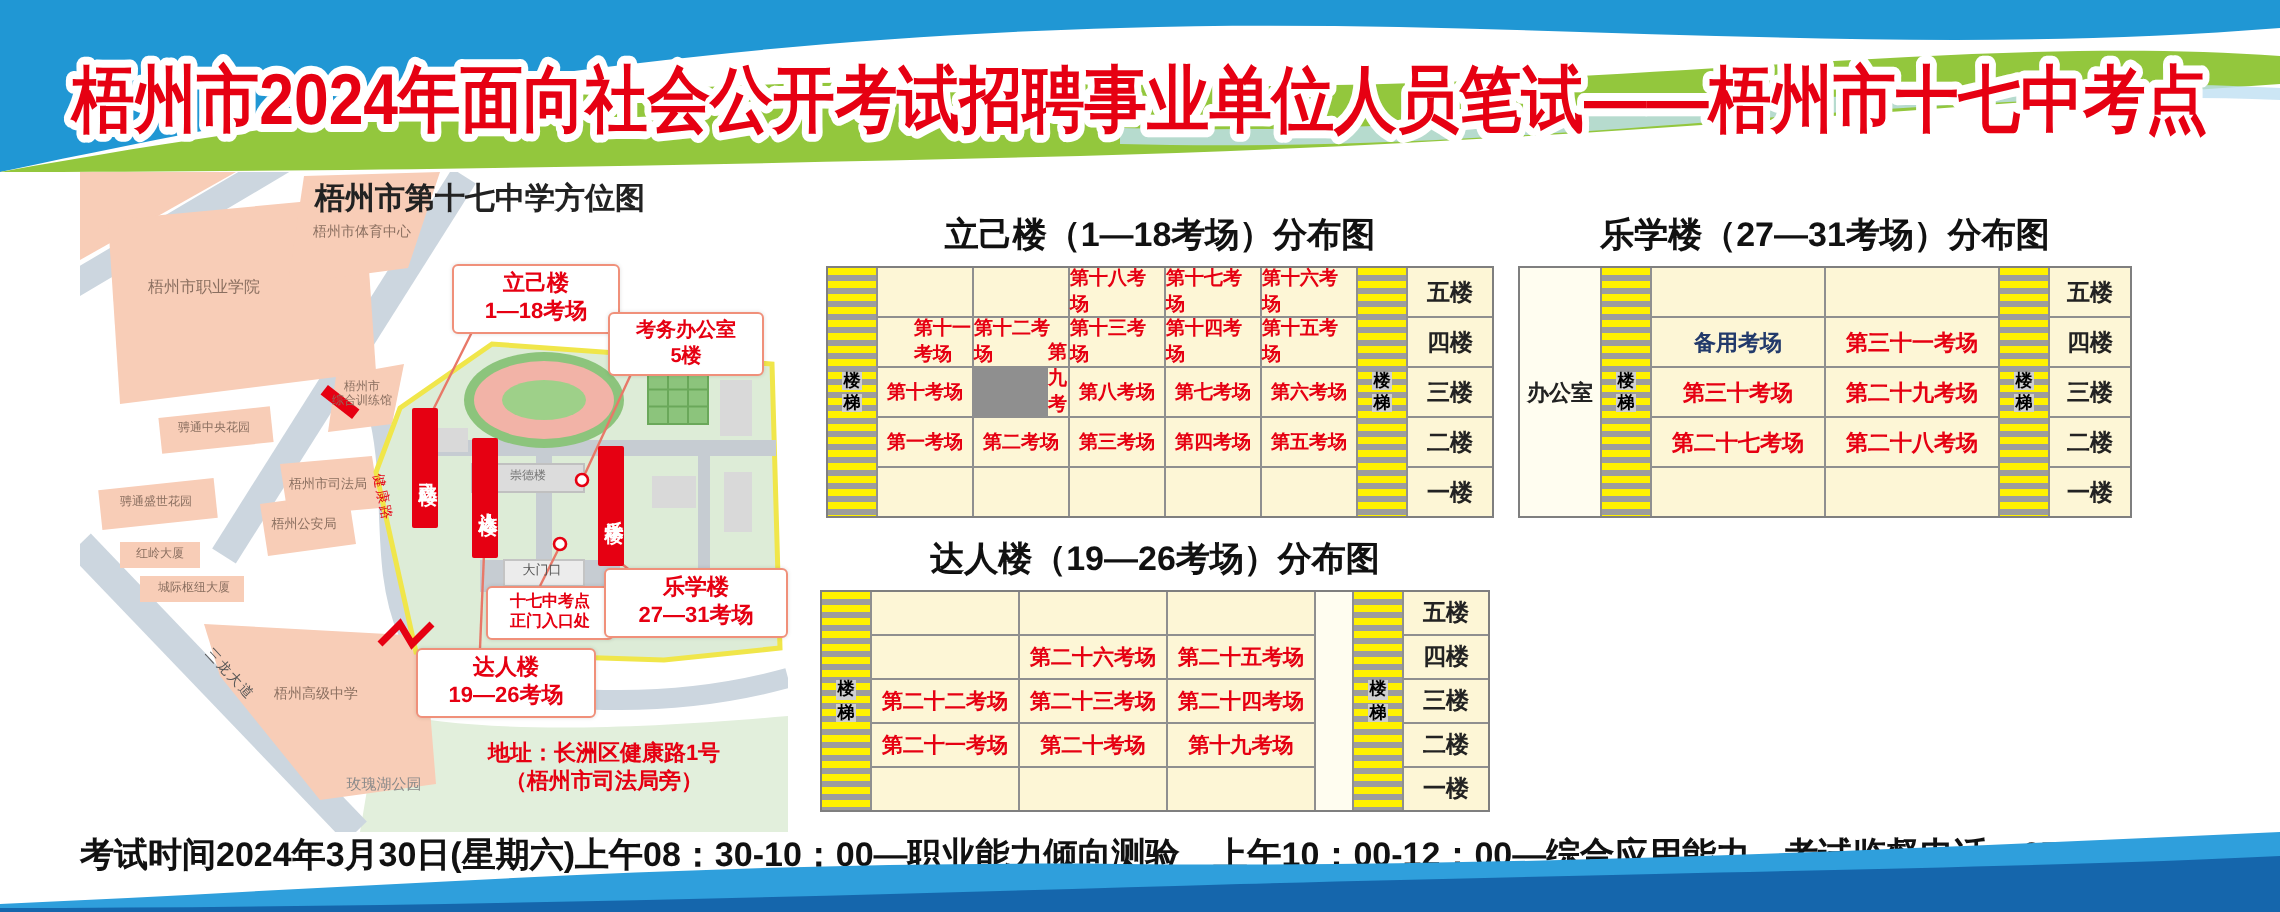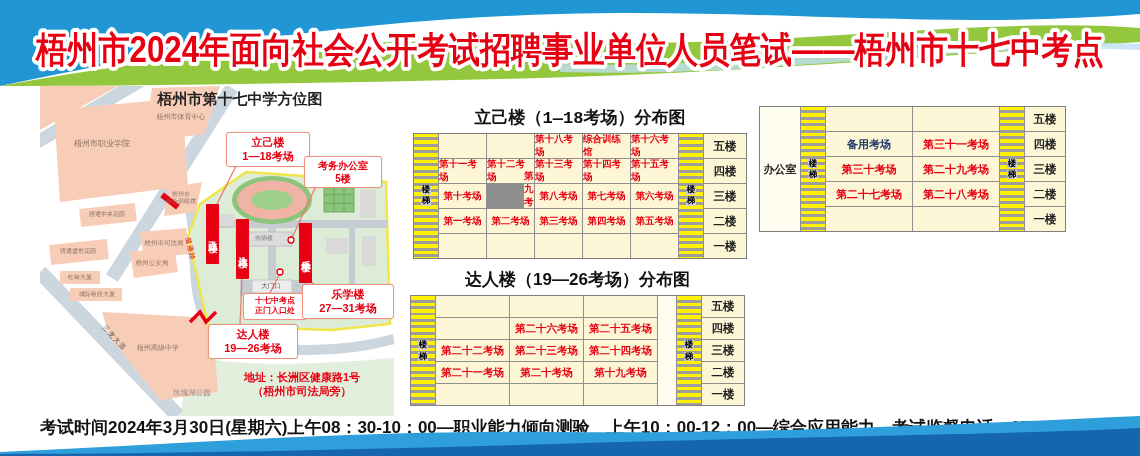--- a/index.html
+++ b/index.html
@@ -49,21 +49,21 @@
   .co-liji{left:186px;top:46px;width:76px;font-size:11px;}
   .co-kaowu{left:264px;top:70px;width:70px;font-size:10px;}
   .co-gate{left:203px;top:207px;width:56px;font-size:8px;}
   .co-lexue{left:262px;top:198px;width:84px;font-size:11px;}
   .co-daren{left:168px;top:238px;width:82px;font-size:11px;}
   .map-address{position:absolute;left:178px;top:284px;width:168px;text-align:center;color:#e60012;
                font-weight:bold;font-size:11px;line-height:1.3;}
 
   
   .bld{position:absolute;}
-  #t-liji{left:409px;top:106px;width:342px;font-family:Liberation Mono, monospace;}
+  #t-liji{left:409px;top:106px;width:342px;}
   #t-lexue{left:759px;top:106px;width:307px;}
   #t-daren{left:410px;top:268px;width:335px;}
   .bld-title{font-size:17px;font-weight:bold;color:#111;text-align:center;margin-bottom:4px;white-space:nowrap;}
   .bld .grid{display:grid;gap:1px;background:#8f8f8f;border:1px solid #7f7f7f;width:max-content;margin:0 auto;}
   #t-liji .grid{grid-template-columns:24px repeat(5,47px) 24px 42px;grid-template-rows:repeat(5,24px);}
   #t-lexue .grid{grid-template-columns:40px 24px 86px 86px 24px 40px;grid-template-rows:repeat(5,24px);}
   #t-daren .grid{grid-template-columns:24px repeat(3,73px) 18px 24px 42px;grid-template-rows:repeat(5,21px);}
   .cell{display:flex;align-items:center;justify-content:center;background:#fdf6d6;}
   .cell.room{color:#e60012;font-weight:bold;}
   #t-liji .room{font-size:9.5px;}
@@ -198,35 +198,35 @@
   </div>
 
   <div class="bld" id="t-liji">
     <div class="bld-title">立己楼（1—18考场）分布图</div>
     <div class="grid">
         <div class="cell stairs" style="grid-area: 1 / 1 / span 5;">
           <span>楼</span>
           <span>梯</span>
         </div>
         <div class="cell room" style="grid-area: 1 / 2;"></div>
-        <div class="cell room" style="grid-area: 2 / 2;">第十一考场</div>
+        <div class="cell room" style="grid-area: 2 / 2; padding-left: 18px;">第十一考场</div>
         <div class="cell room" style="grid-area: 3 / 2;">第十考场</div>
         <div class="cell room" style="grid-area: 4 / 2;">第一考场</div>
         <div class="cell room" style="grid-area: 5 / 2;"></div>
         <div class="cell room" style="grid-area: 1 / 3;"></div>
         <div class="cell room" style="grid-area: 2 / 3;">第十二考场</div>
         <div class="cell room" style="grid-area: 3 / 3; margin-left: 37px;">第九考场</div>
         <div class="cell room" style="grid-area: 4 / 3;">第二考场</div>
         <div class="cell room" style="grid-area: 5 / 3;"></div>
         <div class="cell room" style="grid-area: 1 / 4;">第十八考场</div>
         <div class="cell room" style="grid-area: 2 / 4;">第十三考场</div>
         <div class="cell room" style="grid-area: 3 / 4;">第八考场</div>
         <div class="cell room" style="grid-area: 4 / 4;">第三考场</div>
         <div class="cell room" style="grid-area: 5 / 4;"></div>
-        <div class="cell room" style="grid-area: 1 / 5;">综合训练馆</div>
+        <div class="cell room" style="grid-area: 1 / 5;">第十七考场</div>
         <div class="cell room" style="grid-area: 2 / 5;">第十四考场</div>
         <div class="cell room" style="grid-area: 3 / 5;">第七考场</div>
         <div class="cell room" style="grid-area: 4 / 5;">第四考场</div>
         <div class="cell room" style="grid-area: 5 / 5;"></div>
         <div class="cell room" style="grid-area: 1 / 6;">第十六考场</div>
         <div class="cell room" style="grid-area: 2 / 6;">第十五考场</div>
         <div class="cell room" style="grid-area: 3 / 6;">第六考场</div>
         <div class="cell room" style="grid-area: 4 / 6;">第五考场</div>
         <div class="cell room" style="grid-area: 5 / 6;"></div>
         <div class="cell stairs" style="grid-area: 1 / 7 / span 5;">
@@ -235,20 +235,21 @@
         </div>
         <div class="cell floor" style="grid-area: 1 / 8;">五楼</div>
         <div class="cell floor" style="grid-area: 2 / 8;">四楼</div>
         <div class="cell floor" style="grid-area: 3 / 8;">三楼</div>
         <div class="cell floor" style="grid-area: 4 / 8;">二楼</div>
         <div class="cell floor" style="grid-area: 5 / 8;">一楼</div>
       </div>
   </div>
 
   <div class="bld" id="t-lexue">
+    <div class="bld-title">乐学楼（27—31考场）分布图</div>
     <div class="grid">
         <div class="cell office" style="grid-area: 1 / 1 / span 5;">办公室</div>
         <div class="cell stairs" style="grid-area: 1 / 2 / span 5;">
           <span>楼</span>
           <span>梯</span>
         </div>
         <div class="cell room" style="grid-area: 1 / 3;"></div>
         <div class="cell room reserve" style="grid-area: 2 / 3;">备用考场</div>
         <div class="cell room" style="grid-area: 3 / 3;">第三十考场</div>
         <div class="cell room" style="grid-area: 4 / 3;">第二十七考场</div>

